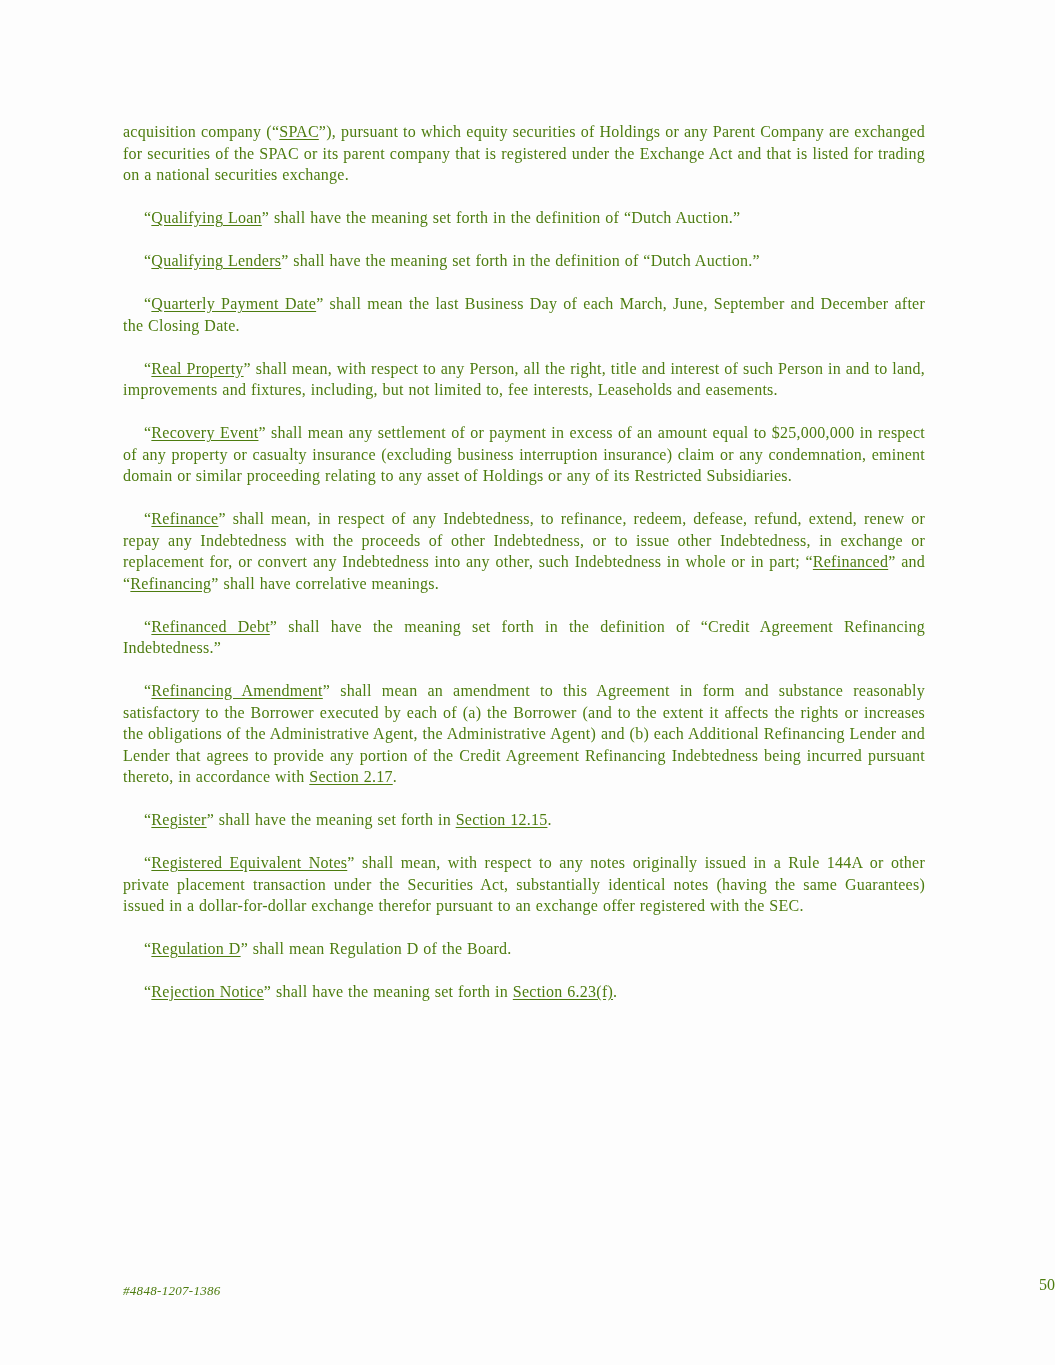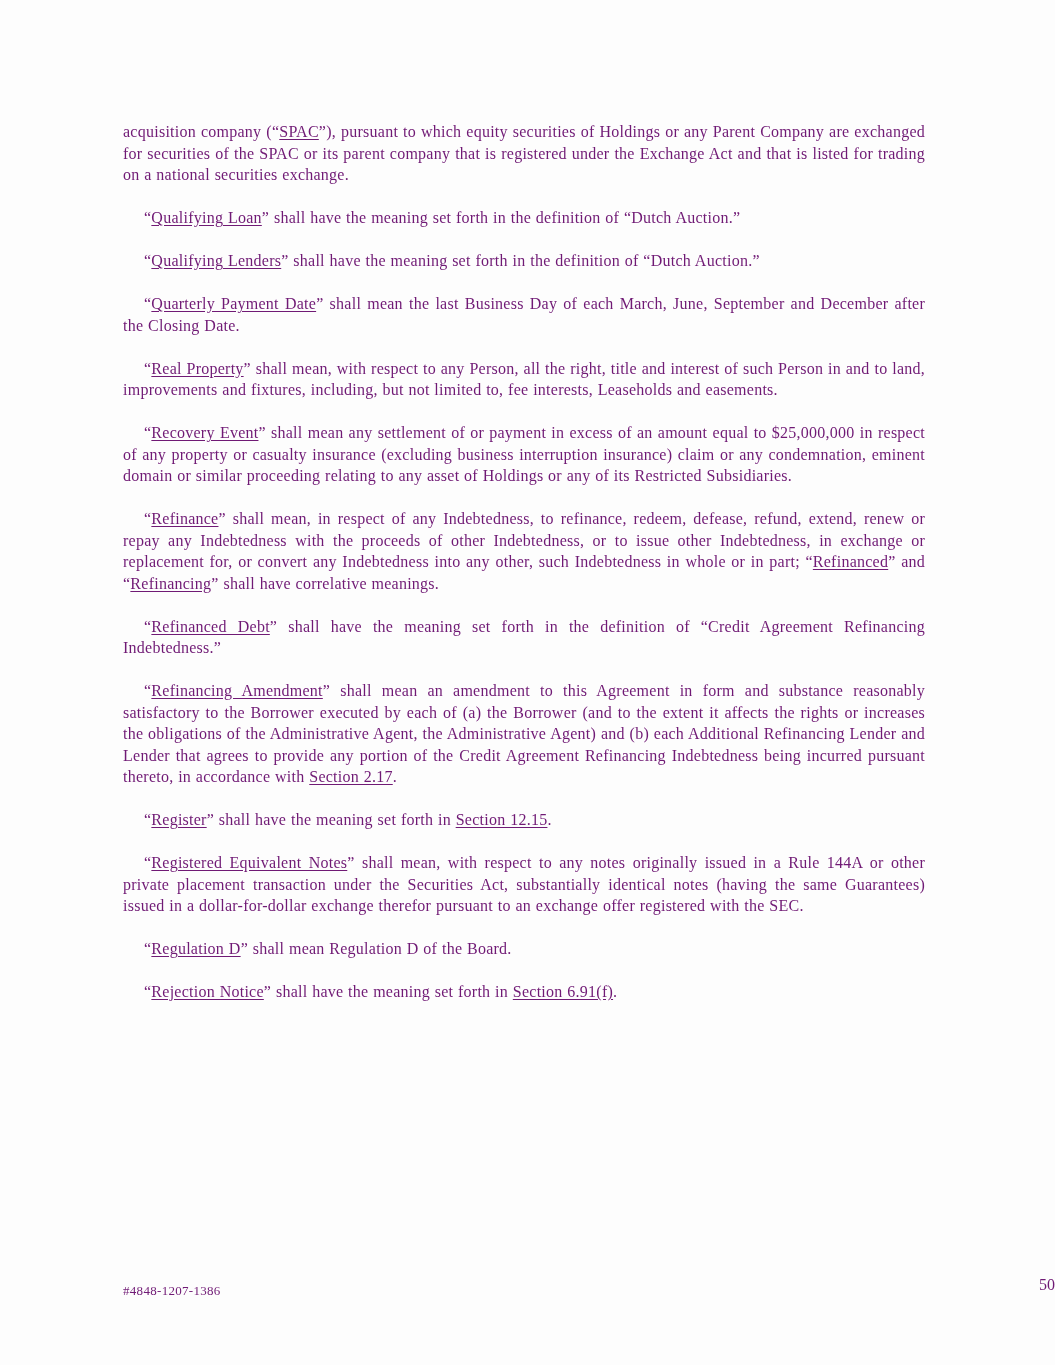--- a/index.html
+++ b/index.html
@@ -7,21 +7,21 @@
     padding: 0;
     background: #ffffff;
   }
   .page {
     position: relative;
     width: 1055px;
     height: 1365px;
     background: #fdfdfd;
     overflow: hidden;
     font-family: "Liberation Serif", serif;
-    color: #701a75;
+    color: #4d7c0f;
   }
   .content {
     position: absolute;
     left: 123px;
     top: 121px;
     width: 802px;
   }
   .para {
     font-size: 16px;
     line-height: 21.5px;
@@ -37,20 +37,21 @@
   .u {
     text-decoration: underline;
     text-underline-offset: 2px;
   }
   .footer-id {
     position: absolute;
     left: 123px;
     top: 1283px;
     font-size: 13px;
     letter-spacing: 0.3px;
+    font-style: italic;
   }
   .footer-page {
     position: absolute;
     left: 0;
     top: 1276px;
     width: 1055px;
     text-align: right;
     font-size: 16px;
   }
 </style>
@@ -64,19 +65,19 @@
       <p class="para"><span class="">“</span><span class="u">Qualifying Lenders</span><span class="">” shall have the meaning set forth in the definition of “Dutch Auction.”</span></p>
       <p class="para"><span class="">“</span><span class="u">Quarterly Payment Date</span><span class="">” shall mean the last Business Day of each March, June, September and December after the Closing Date.</span></p>
       <p class="para"><span class="">“</span><span class="u">Real Property</span><span class="">” shall mean, with respect to any Person, all the right, title and interest of such Person in and to land, improvements and fixtures, including, but not limited to, fee interests, Leaseholds and easements.</span></p>
       <p class="para"><span class="">“</span><span class="u">Recovery Event</span><span class="">” shall mean any settlement of or payment in excess of an amount equal to $25,000,000 in respect of any property or casualty insurance (excluding business interruption insurance) claim or any condemnation, eminent domain or similar proceeding relating to any asset of Holdings or any of its Restricted Subsidiaries.</span></p>
       <p class="para"><span class="">“</span><span class="u">Refinance</span><span class="">” shall mean, in respect of any Indebtedness, to refinance, redeem, defease, refund, extend, renew or repay any Indebtedness with the proceeds of other Indebtedness, or to issue other Indebtedness, in exchange or replacement for, or convert any Indebtedness into any other, such Indebtedness in whole or in part; “</span><span class="u">Refinanced</span><span class="">” and “</span><span class="u">Refinancing</span><span class="">” shall have correlative meanings.</span></p>
       <p class="para"><span class="">“</span><span class="u">Refinanced Debt</span><span class="">” shall have the meaning set forth in the definition of “Credit Agreement Refinancing Indebtedness.”</span></p>
       <p class="para"><span class="">“</span><span class="u">Refinancing Amendment</span><span class="">” shall mean an amendment to this Agreement in form and substance reasonably satisfactory to the Borrower executed by each of (a) the Borrower (and to the extent it affects the rights or increases the obligations of the Administrative Agent, the Administrative Agent) and (b) each Additional Refinancing Lender and Lender that agrees to provide any portion of the Credit Agreement Refinancing Indebtedness being incurred pursuant thereto, in accordance with </span><span class="u">Section 2.17</span><span class="">.</span></p>
       <p class="para"><span class="">“</span><span class="u">Register</span><span class="">” shall have the meaning set forth in </span><span class="u">Section 12.15</span><span class="">.</span></p>
       <p class="para"><span class="">“</span><span class="u">Registered Equivalent Notes</span><span class="">” shall mean, with respect to any notes originally issued in a Rule 144A or other private placement transaction under the Securities Act, substantially identical notes (having the same Guarantees) issued in a dollar-for-dollar exchange therefor pursuant to an exchange offer registered with the SEC.</span></p>
       <p class="para"><span class="">“</span><span class="u">Regulation D</span><span class="">” shall mean Regulation D of the Board.</span></p>
-      <p class="para"><span class="">“</span><span class="u">Rejection Notice</span><span class="">” shall have the meaning set forth in </span><span class="u">Section 6.91(f)</span><span class="">.</span></p>
+      <p class="para"><span class="">“</span><span class="u">Rejection Notice</span><span class="">” shall have the meaning set forth in </span><span class="u">Section 6.23(f)</span><span class="">.</span></p>
     </div>
 
   <div class="footer-id">#4848-1207-1386</div>
 
   <div class="footer-page">50</div>
 </div>
 
 </body></html>

